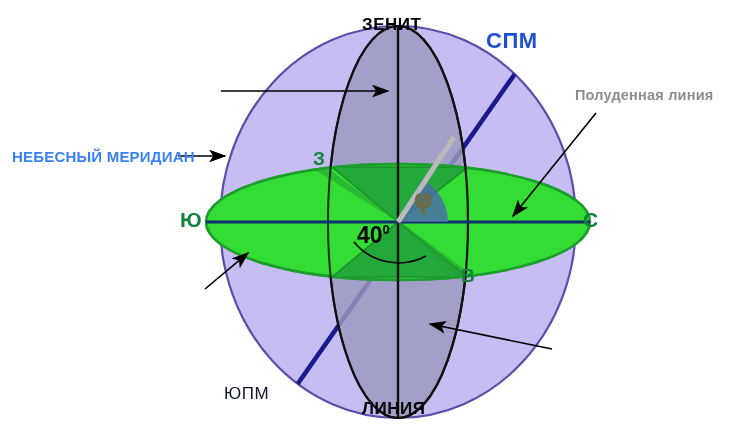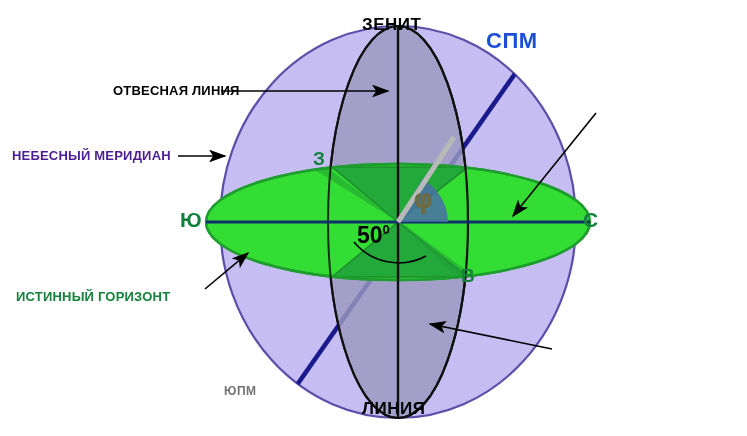--- a/index.html
+++ b/index.html
@@ -33,23 +33,23 @@
     font-family: "Liberation Sans", sans-serif;
     line-height: 1;
   }
   .callout-black {
     color: #000000;
     font-weight: bold;
     font-size: 13px;
     letter-spacing: 0.2px;
   }
   .callout-navy {
-    color: #4c1d95;
-    font-weight: bold;
-    font-size: 13px;
+    color: #3b82f6;
+    font-weight: bold;
+    font-size: 15px;
     letter-spacing: 0.2px;
   }
   .callout-green {
     color: #14823c;
     font-weight: bold;
     font-size: 13px;
     letter-spacing: 0.2px;
   }
   .callout-gray {
     color: #8c8c8c;
@@ -79,23 +79,23 @@
     font-size: 17px;
     letter-spacing: 0.5px;
   }
   .abbrev {
     color: #1d4ed8;
     font-weight: bold;
     font-size: 22px;
     letter-spacing: 0.5px;
   }
   .abbrev-small {
-    color: #737373;
-    font-weight: bold;
-    font-size: 12px;
+    color: #0f172a;
+    font-weight: normal;
+    font-size: 17px;
     letter-spacing: 0.5px;
   }
   .angle-90 {
     color: #000000;
     font-weight: bold;
     font-size: 23px;
   }
   .angle-90 sup {
     font-size: 13px;
     font-weight: bold;
@@ -170,35 +170,34 @@
   </svg>
 
   <div class="lbl pole-label" style="left:360px; top:16px;">ЗЕНИТ</div>
 
   <div class="lbl pole-label" style="left:360px; top:400px;">ЛИНИЯ</div>
 
   <div class="lbl abbrev" style="left:484px; top:30px;">СПМ</div>
 
   <div class="lbl abbrev-small" style="left:222px; top:385px;">ЮПМ</div>
 
-  <div class="lbl callout-black" style="left:111px; top:84px;">ОТВЕСНАЯ ЛИНИЯ</div>
 
   <div class="lbl callout-navy" style="left:10px; top:149px;">НЕБЕСНЫЙ МЕРИДИАН</div>
 
-  <div class="lbl callout-green" style="left:14px; top:290px;">ИСТИННЫЙ ГОРИЗОНТ</div>
-
+
+  <div class="lbl callout-gray-mixed" style="left:573px; top:88px;">Полуденная линия</div>
 
 
   <div class="lbl cardinal" style="left:178px; top:209px;">Ю</div>
 
   <div class="lbl cardinal" style="left:581px; top:209px;">С</div>
 
   <div class="lbl cardinal-small" style="left:311px; top:149px;">З</div>
 
   <div class="lbl cardinal-small" style="left:459px; top:266px;">В</div>
 
   <div class="lbl angle-90" style="left:355px; top:223px;">
-    <span>50</span><sup>0</sup>
+    <span>40</span><sup>0</sup>
   </div>
 
   <div class="lbl phi-sym" style="left:411px; top:186px;">φ</div>
 
 </div>
 
 </body></html>

